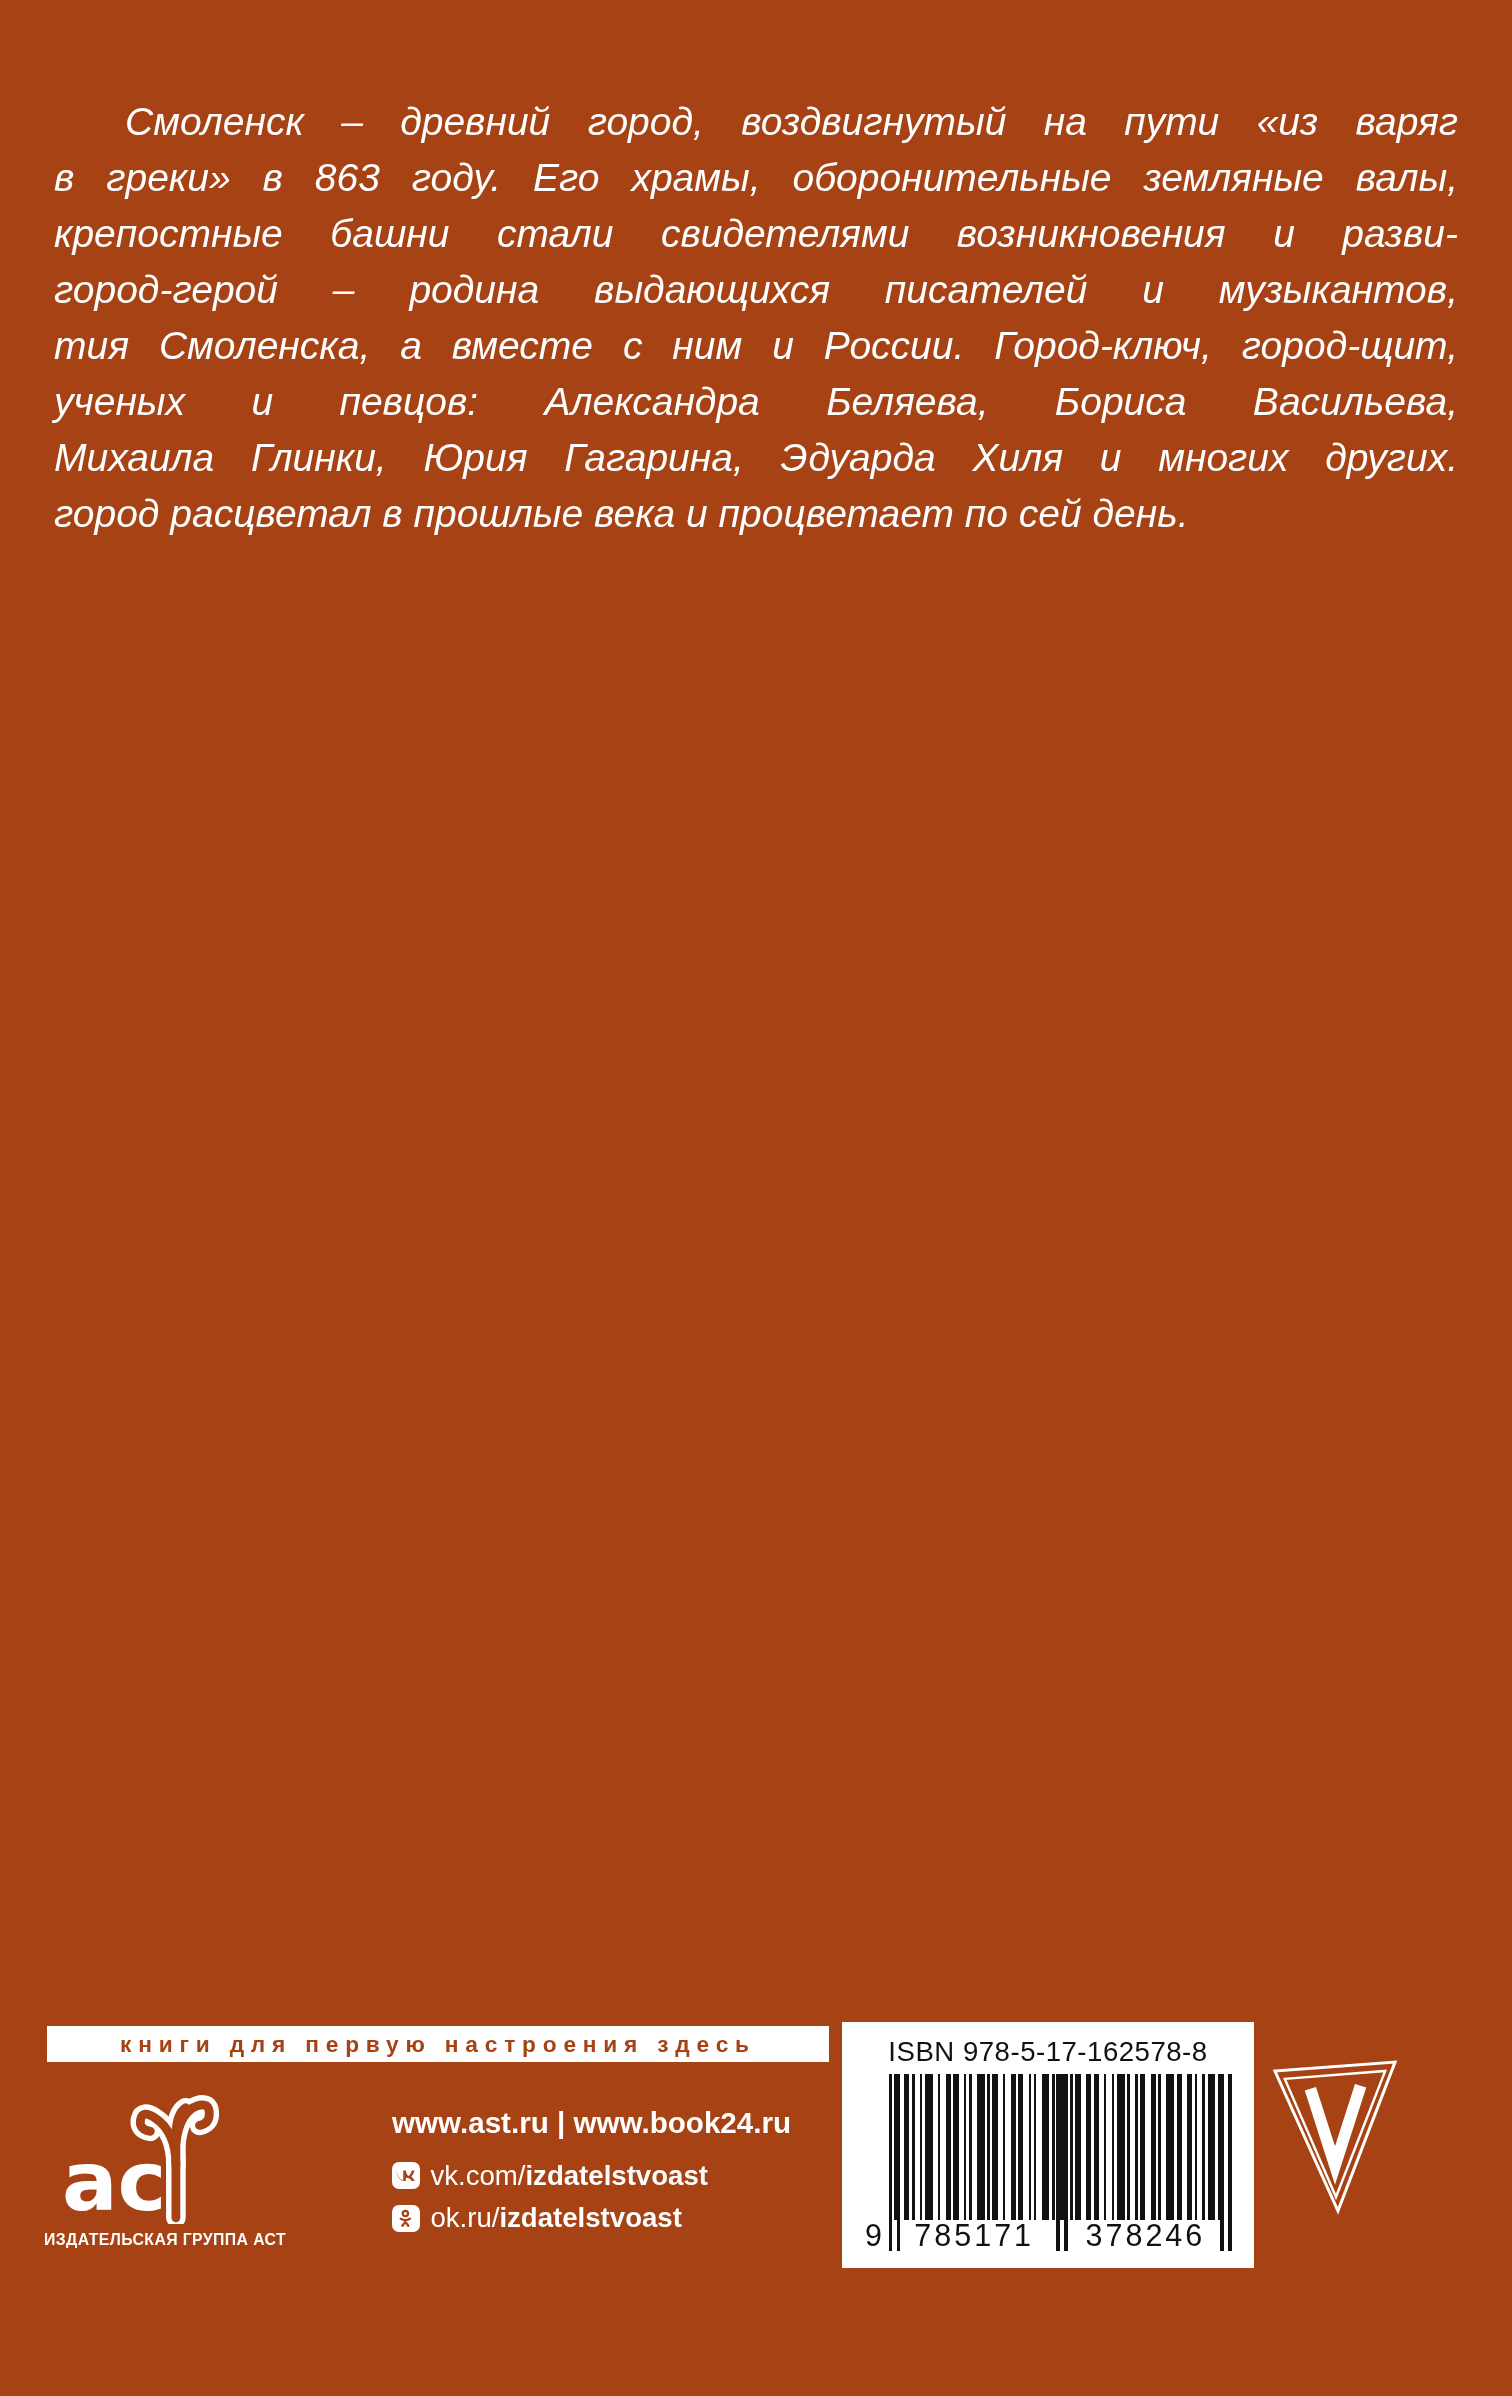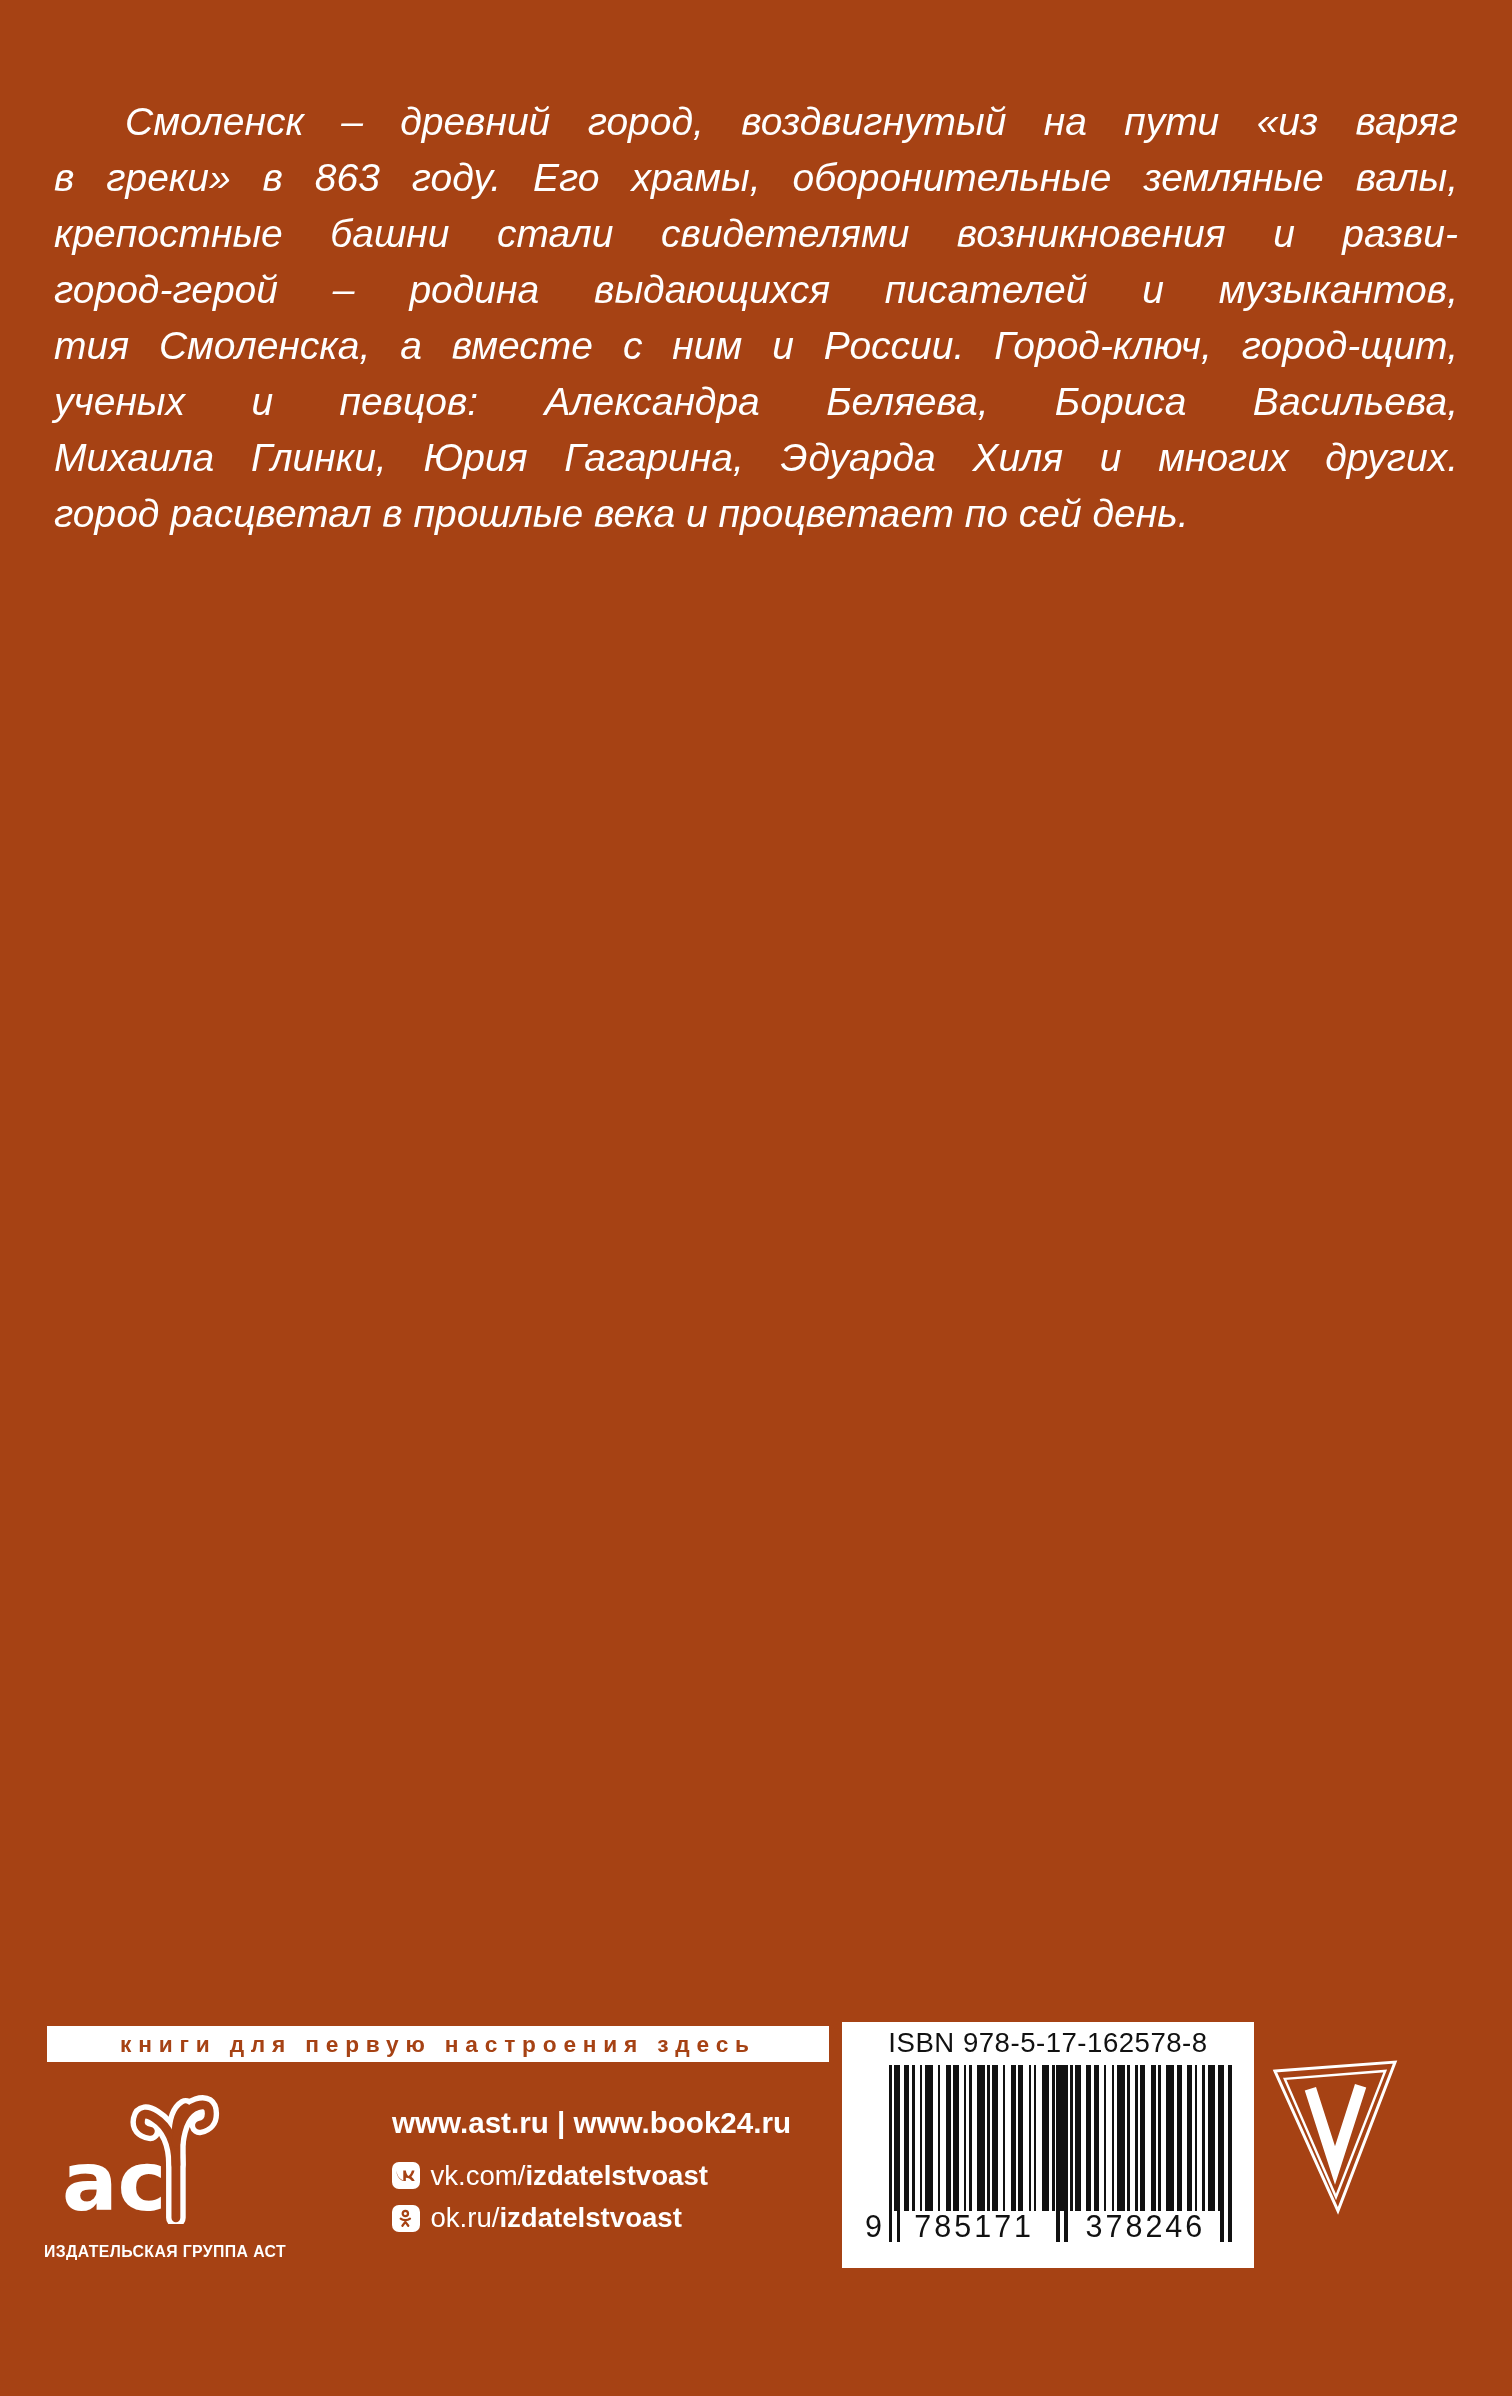--- a/index.html
+++ b/index.html
@@ -54,21 +54,21 @@
   }
 
   .ast-block{
     position:absolute;
     left:44px;top:2074px;
     width:197px;
     text-align:center;
   }
   .ast-logo{display:block;margin:0 auto;}
   .ast-caption{
-    margin-top:19px;
+    margin-top:7px;
     color:var(--fg);
     font-size:15.8px;
     font-weight:700;
     letter-spacing:0.4px;
     white-space:nowrap;
   }
 
   .links-col{
     position:absolute;
     left:392px;top:2106px;
@@ -96,21 +96,21 @@
   }
   .social-icon svg{display:block;}
   .acct{font-weight:700;}
 
   .isbn-panel{
     position:absolute;
     left:842px;top:2022px;
     width:412px;height:246px;
     background:var(--panel);
     box-sizing:border-box;
-    padding-top:5px;
+    padding-top:14px;
   }
   .isbn-label{
     color:var(--ink);
     font-size:27.6px;
     text-align:center;
     white-space:nowrap;
     letter-spacing:0.5px;
   }
   .barcode{
     position:relative;

